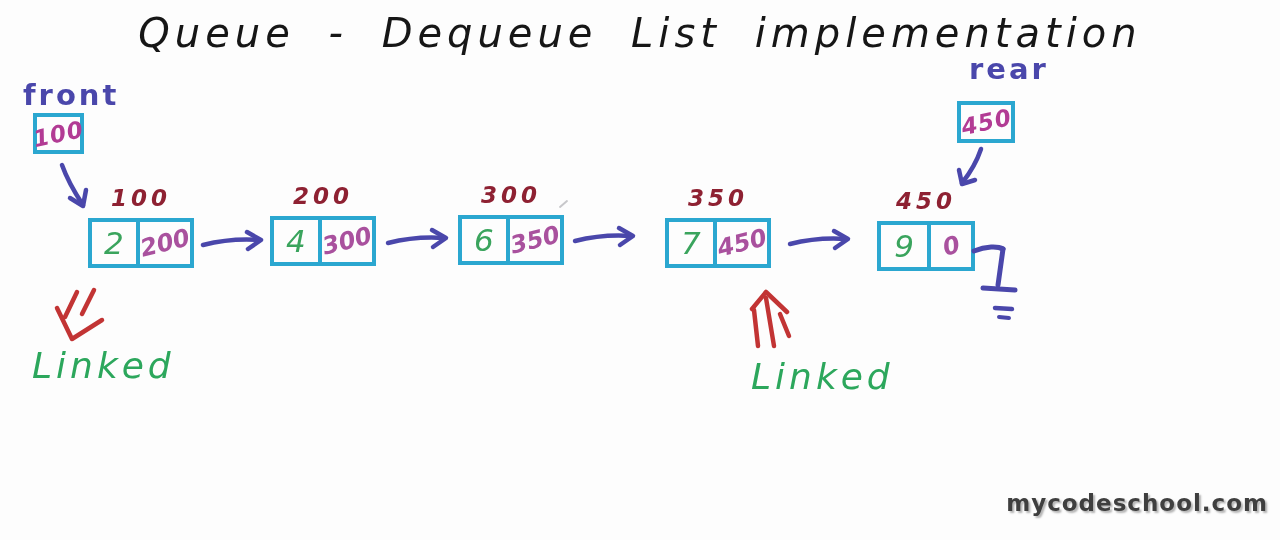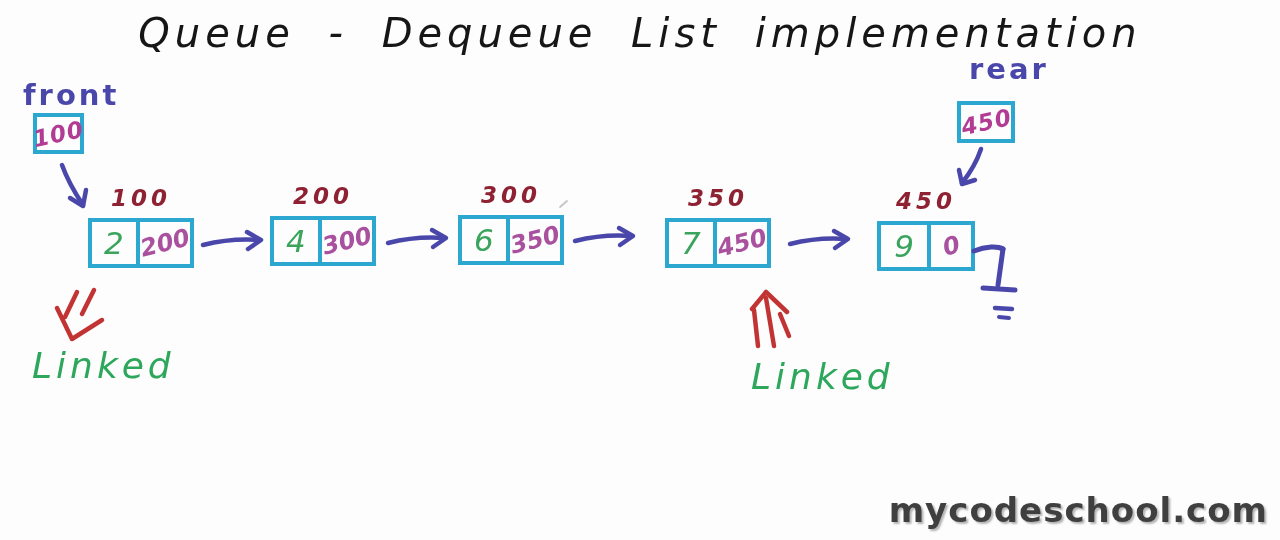--- a/index.html
+++ b/index.html
@@ -88,21 +88,21 @@
 
   .op-label{
     font-size:36px;font-style:italic;
     letter-spacing:4px;
     color:var(--operation-text);
     white-space:nowrap;
   }
 
   .watermark{
     top:490px;right:12px;
-    font-size:34px;font-weight:bold;
+    font-size:23px;font-weight:bold;
     color:var(--watermark-text);
     letter-spacing:1px;
     text-shadow:2px 2px 2px rgba(160,160,160,0.8);
   }
 
   .stray-mark{
     left:558px;top:203px;width:11px;height:2px;
     background:#b9b9bd;transform:rotate(-40deg);border-radius:2px;opacity:.8;
   }
 </style>

